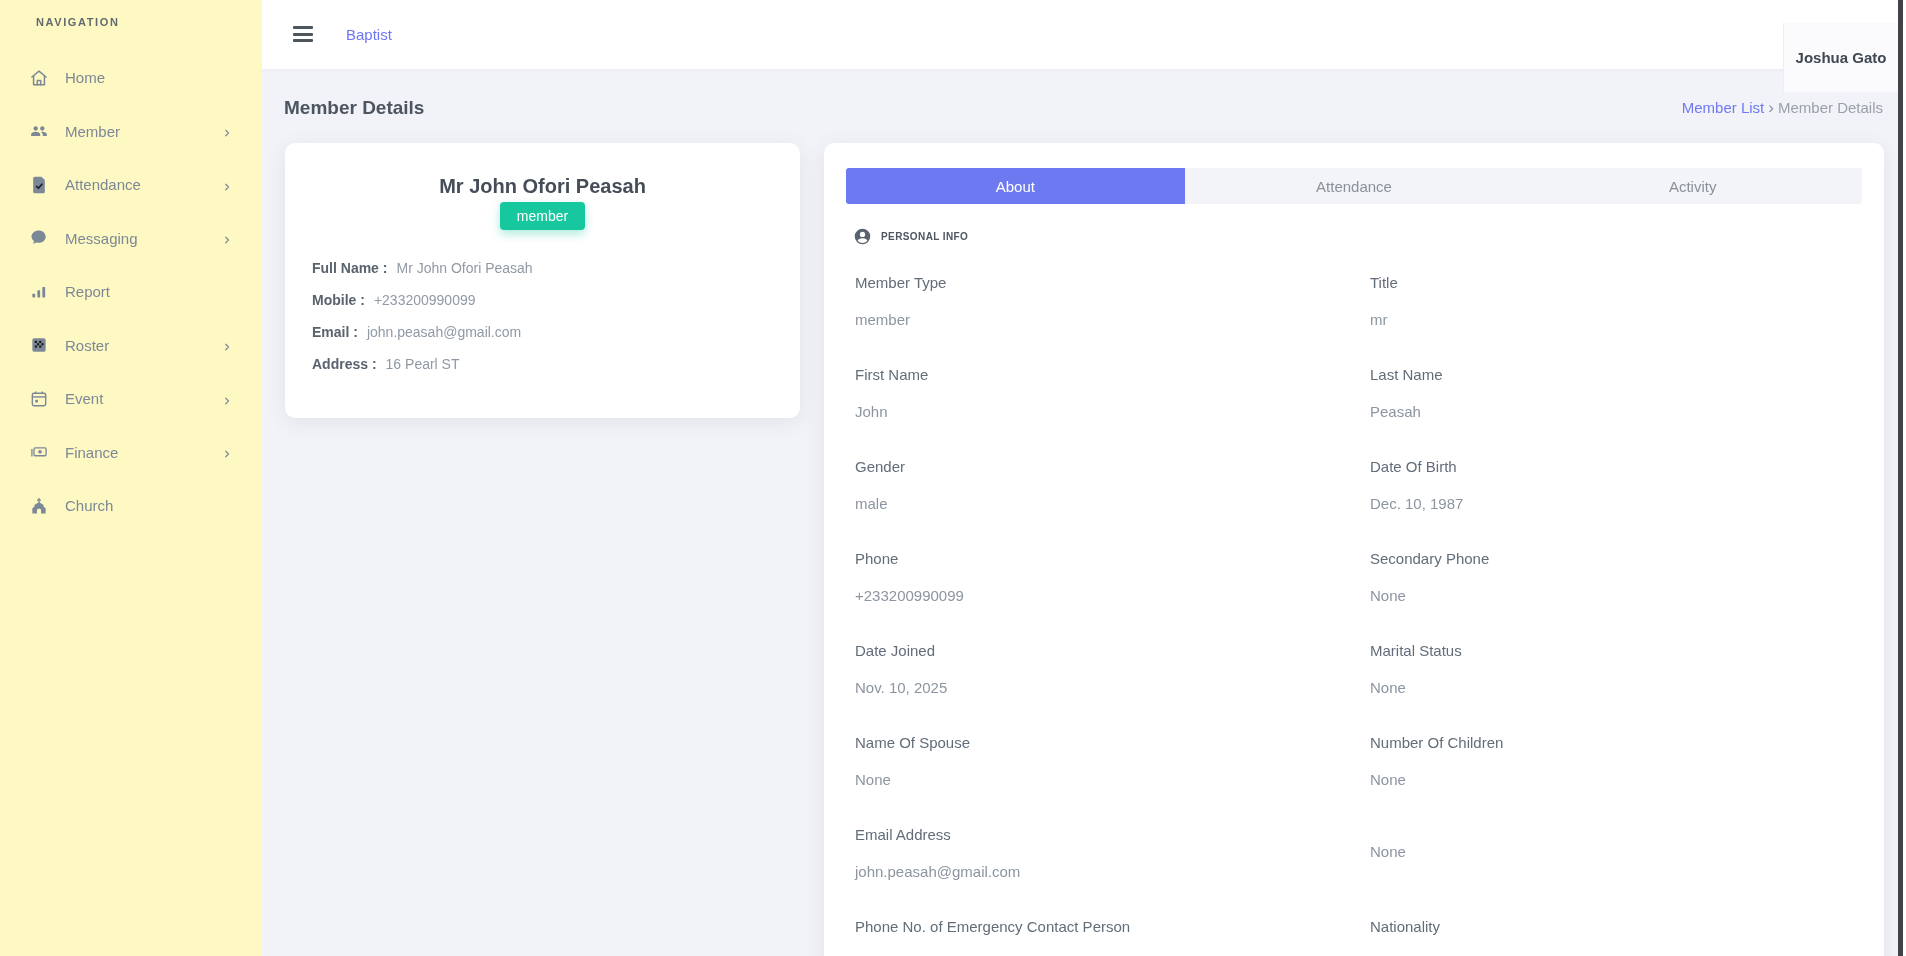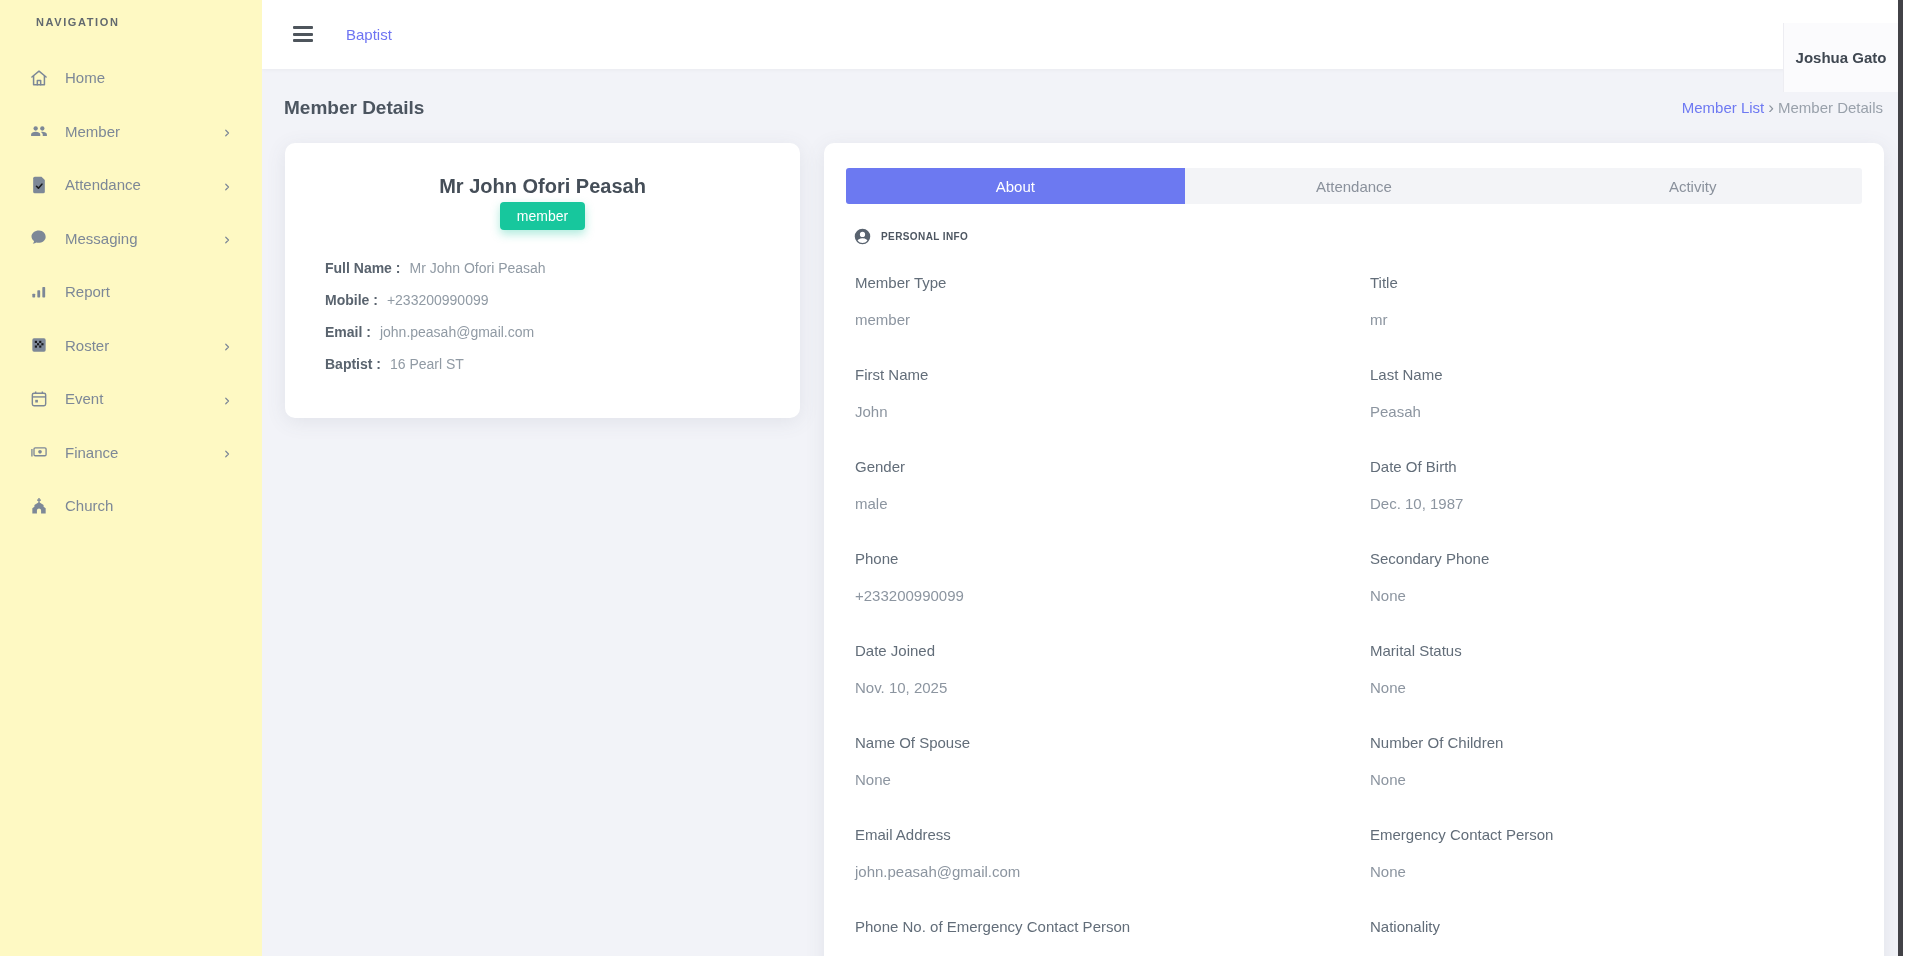--- a/index.html
+++ b/index.html
@@ -34,21 +34,21 @@
   
   .card { position:absolute; background:#fff; border-radius:10px; box-shadow:0 4px 20px rgba(75,85,110,0.10); }
   .card-left { left:285px; top:143px; width:515px; height:275px; }
   .card-right { left:824px; top:143px; width:1060px; height:900px; }
 
   
   .profile-name { position:absolute; top:32px; left:0; width:100%; text-align:center; font-size:20px; font-weight:bold; color:#454e58; }
   .profile-badge-wrap { position:absolute; top:59px; left:0; width:100%; display:flex; justify-content:center; }
   .profile-badge { background:#17c79d; color:#fff; font-size:14px; padding:6px 17px; border-radius:4px; box-shadow:0 4px 10px rgba(23,199,157,0.35); cursor:pointer; }
   .profile-fields { position:absolute; left:27px; top:115px; display:flex; flex-direction:column; gap:12px; }
-  .p-row { display:flex; align-items:baseline; line-height:20px;margin-left:13px; }
+  .p-row { display:flex; align-items:baseline; line-height:20px; }
   .p-label { font-size:14px; font-weight:bold; color:#59636e; }
   .p-value { font-size:14px; color:#909aa4; margin-left:9px; }
 
   
   .tabs { position:absolute; left:22px; top:25px; width:1016px; height:36px; display:flex; border-radius:3px; overflow:hidden; }
   .tab { flex:1; display:flex; align-items:center; justify-content:center; font-size:15px; background:#f3f4f7; color:#8a919c; cursor:pointer; }
   .tab.active { background:#6c79f1; color:#fff;text-align:right; }
 
   
   .section-head { position:absolute; left:29px; top:84px; display:flex; align-items:center; gap:9px; }
@@ -227,21 +227,21 @@
     </div>
     <div class="p-row">
       <span class="p-label">Mobile :</span>
       <span class="p-value">+233200990099</span>
     </div>
     <div class="p-row">
       <span class="p-label">Email :</span>
       <span class="p-value">john.peasah@gmail.com</span>
     </div>
     <div class="p-row">
-      <span class="p-label">Baptist :</span>
+      <span class="p-label">Address :</span>
       <span class="p-value">16 Pearl ST</span>
     </div>
   </div>
 </div>
 
 <div class="card card-right">
   <div class="tabs">
     <div class="tab active">About</div>
     <div class="tab">Attendance</div>
     <div class="tab">Activity</div>
@@ -301,21 +301,20 @@
     </div>
     <div class="field">
       <div class="f-label">Number Of Children</div>
       <div class="f-value">None</div>
     </div>
     <div class="field">
       <div class="f-label">Email Address</div>
       <div class="f-value">john.peasah@gmail.com</div>
     </div>
     <div class="field">
-      <div class="f-label">Emergency Contact Person</div>
       <div class="f-value">None</div>
     </div>
     <div class="field">
       <div class="f-label">Phone No. of Emergency Contact Person</div>
       <div class="f-value"></div>
     </div>
     <div class="field">
       <div class="f-label">Nationality</div>
       <div class="f-value"></div>
     </div>

